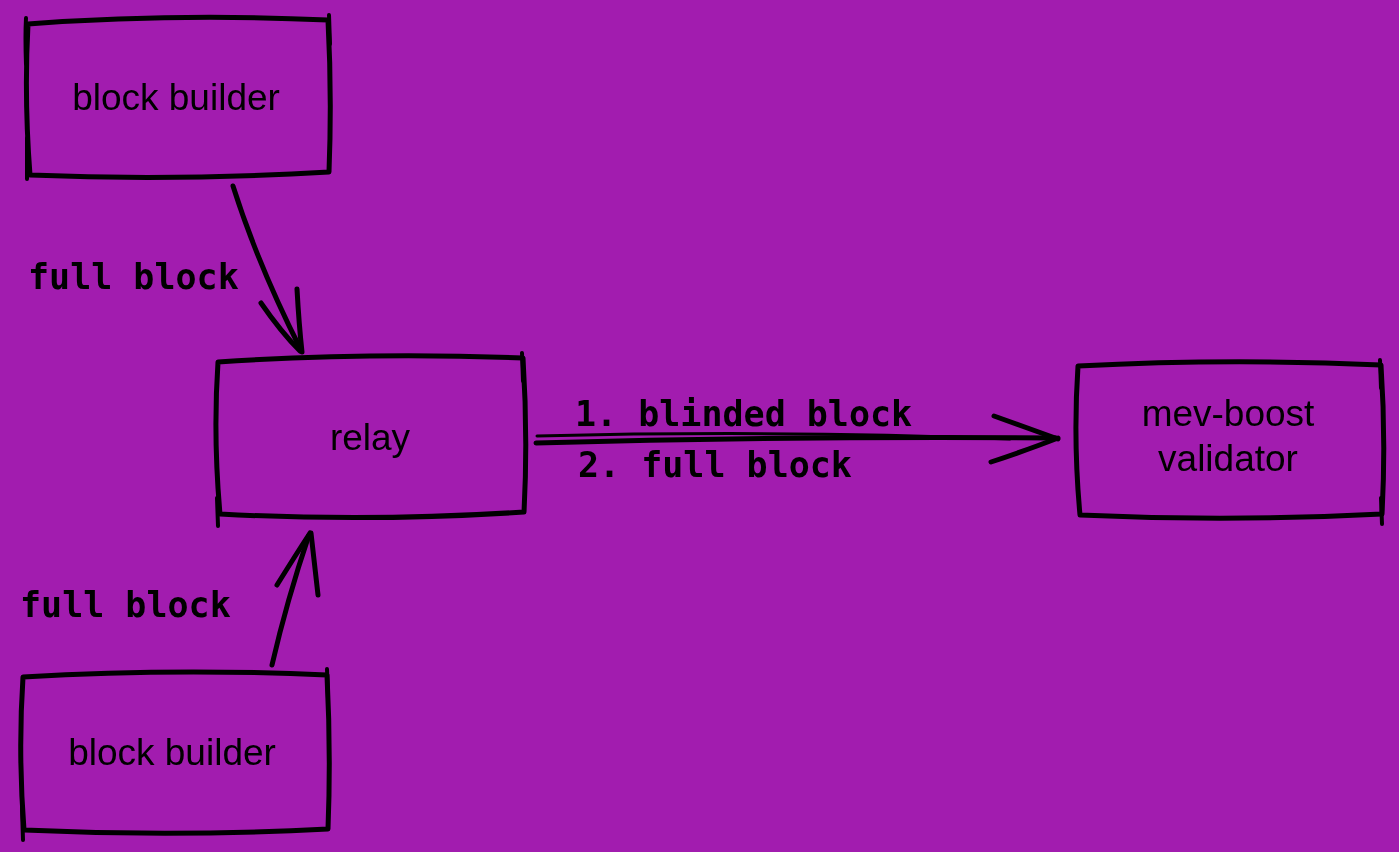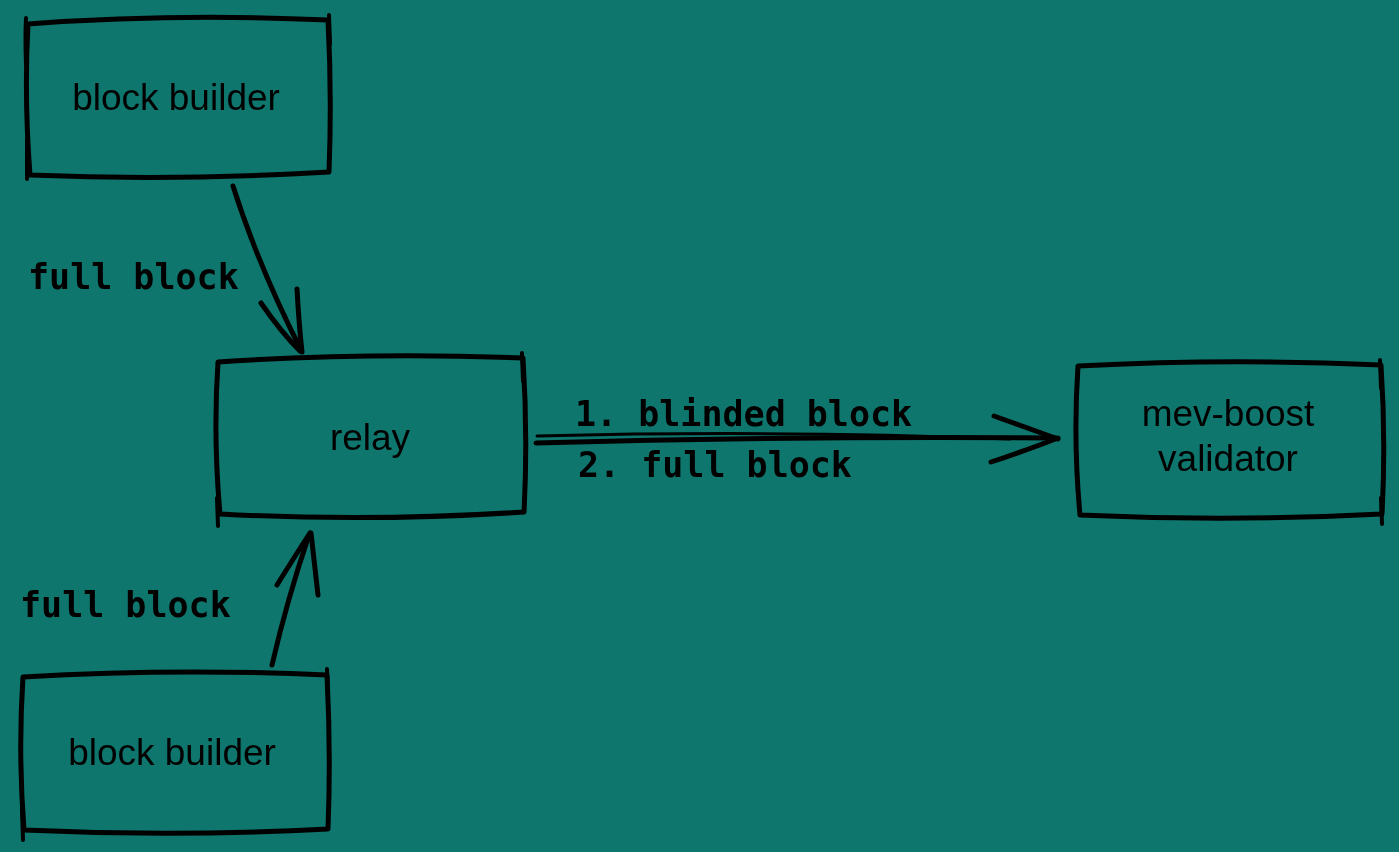--- a/index.html
+++ b/index.html
@@ -7,21 +7,21 @@
     padding: 0;
     background: #ffffff;
     width: 1399px;
     height: 852px;
     overflow: hidden;
   }
   .canvas-wrap {
     position: relative;
     width: 1399px;
     height: 852px;
-    background: #0f766e;
+    background: #a21caf;
   }
   svg { display: block; }
   .box {
     fill: none;
     stroke: #000000;
     stroke-width: 5;
     stroke-linecap: round;
     stroke-linejoin: round;
   }
   .box-accent {

